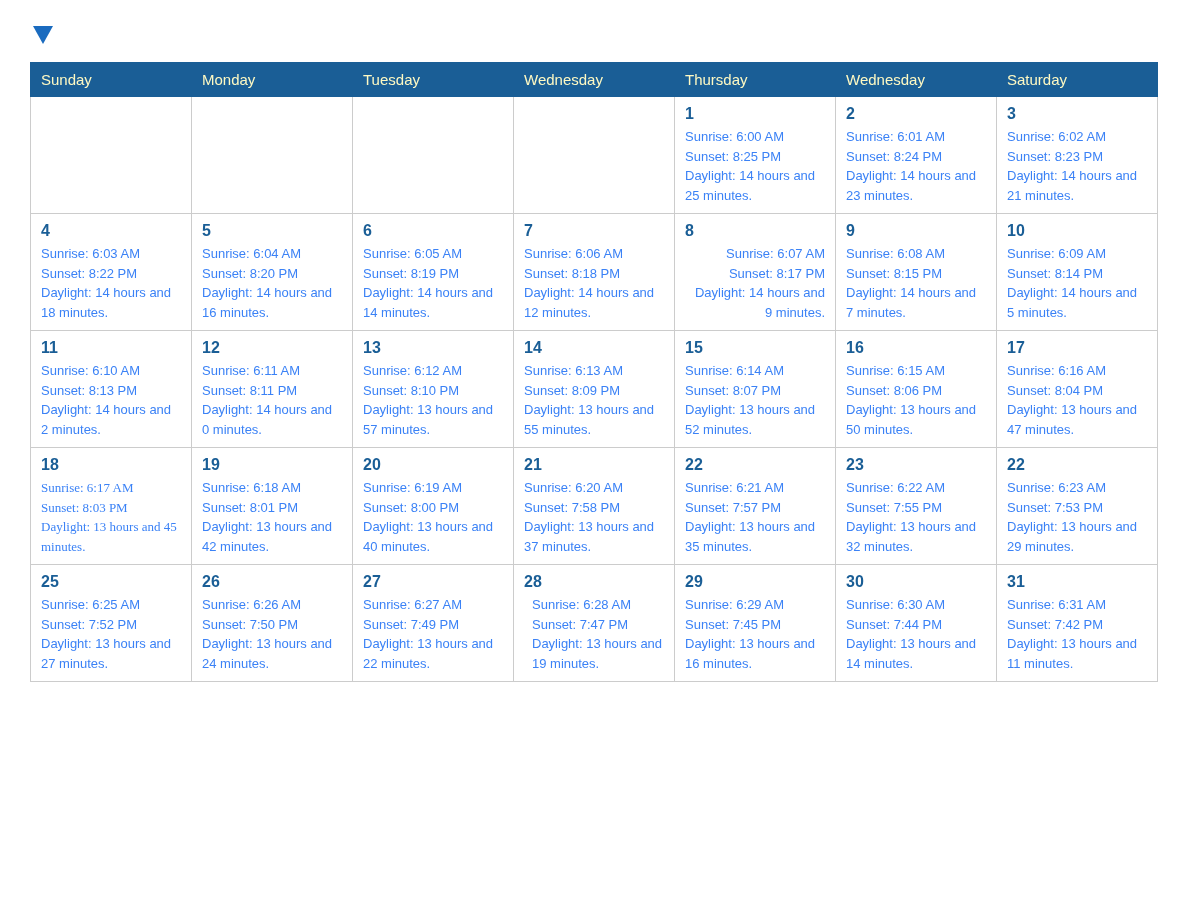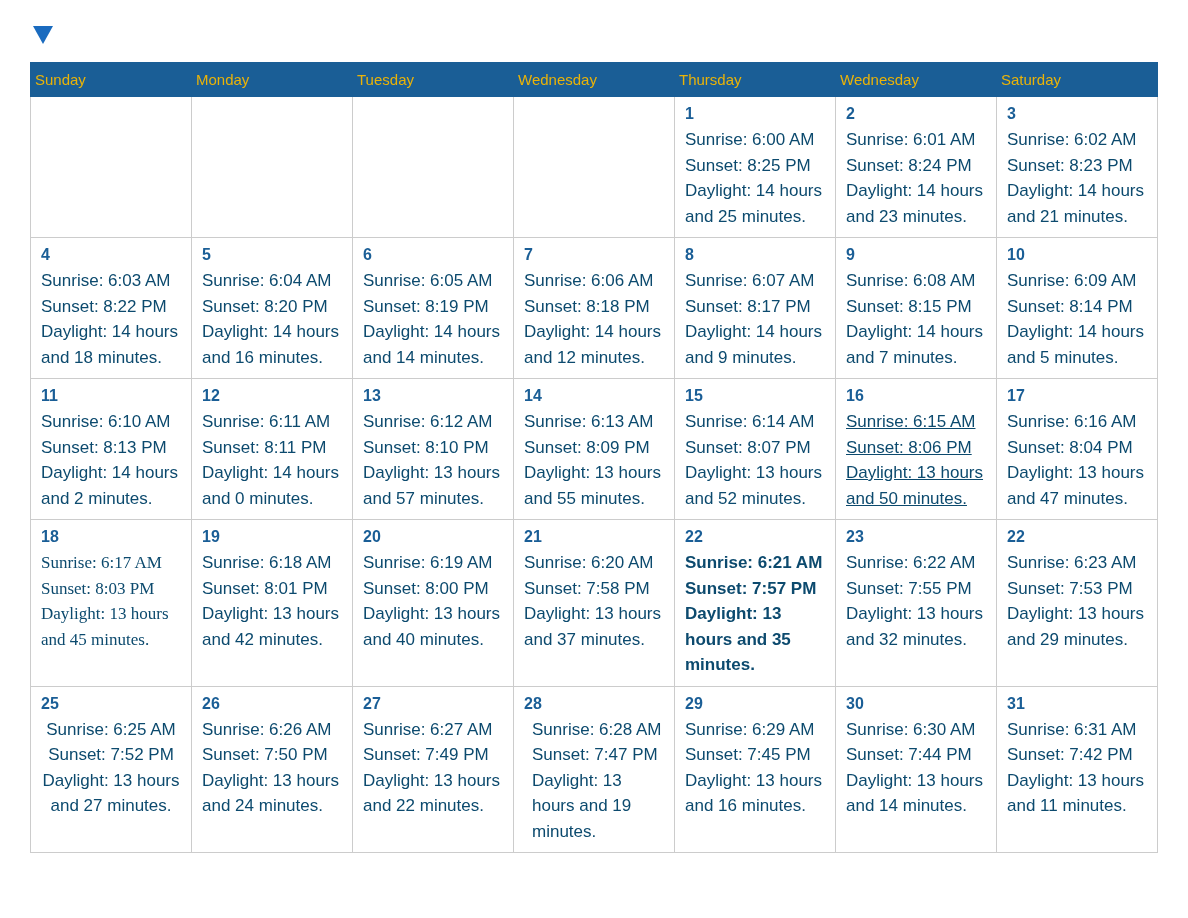--- a/index.html
+++ b/index.html
@@ -44,46 +44,46 @@
       color: #444;
       margin-top: 4px;
     }
     .calendar-table {
       width: 100%;
       border-collapse: collapse;
       table-layout: fixed;
     }
     .calendar-table thead tr th {
       background-color: #1a5e96;
-      color: #eab308;
+      color: #fef9c3;
       font-size: 15px;
       font-weight: normal;
-      padding: 8px 4px;
+      padding: 8px 10px;
       text-align: left;
       border: 1px solid #1a5e96;
     }
     .calendar-table tbody tr td {
       vertical-align: top;
       padding: 8px 10px;
       border: 1px solid #ccc;
       font-size: 12.5px;
       color: #333;
       height: 110px;
     }
     .day-number {
       font-size: 16px;
       font-weight: bold;
       color: #1a5e96;
       display: block;
       margin-bottom: 4px;
     }
     .day-info {
-      font-size: 17px;
+      font-size: 13px;
       line-height: 1.5;
-      color: #0c4a6e;
+      color: #3b82f6;
     }
     .empty-cell {
       background: #fff;
     }
     tbody tr td:first-child .day-number {
       color: #1a5e96;
     }
   </style>
 </head>
 <body>
@@ -166,21 +166,21 @@
 Daylight: 14 hours and 14 minutes.</div>
         </td>
         <td>
           <span class="day-number">7</span>
           <div class="day-info" style="white-space: pre-line;">Sunrise: 6:06 AM
 Sunset: 8:18 PM
 Daylight: 14 hours and 12 minutes.</div>
         </td>
         <td>
           <span class="day-number">8</span>
-          <div class="day-info" style="white-space: pre-line;">Sunrise: 6:07 AM
+          <div class="day-info" style="white-space: pre-line; text-align: right;">Sunrise: 6:07 AM
 Sunset: 8:17 PM
 Daylight: 14 hours and 9 minutes.</div>
         </td>
         <td>
           <span class="day-number">9</span>
           <div class="day-info" style="white-space: pre-line;">Sunrise: 6:08 AM
 Sunset: 8:15 PM
 Daylight: 14 hours and 7 minutes.</div>
         </td>
         <td>
@@ -216,21 +216,21 @@
 Daylight: 13 hours and 55 minutes.</div>
         </td>
         <td>
           <span class="day-number">15</span>
           <div class="day-info" style="white-space: pre-line;">Sunrise: 6:14 AM
 Sunset: 8:07 PM
 Daylight: 13 hours and 52 minutes.</div>
         </td>
         <td>
           <span class="day-number">16</span>
-          <div class="day-info" style="white-space: pre-line; text-decoration: underline;">Sunrise: 6:15 AM
+          <div class="day-info" style="white-space: pre-line;">Sunrise: 6:15 AM
 Sunset: 8:06 PM
 Daylight: 13 hours and 50 minutes.</div>
         </td>
         <td>
           <span class="day-number">17</span>
           <div class="day-info" style="white-space: pre-line;">Sunrise: 6:16 AM
 Sunset: 8:04 PM
 Daylight: 13 hours and 47 minutes.</div>
         </td>
       </tr>
@@ -254,41 +254,41 @@
 Daylight: 13 hours and 40 minutes.</div>
         </td>
         <td>
           <span class="day-number">21</span>
           <div class="day-info" style="white-space: pre-line;">Sunrise: 6:20 AM
 Sunset: 7:58 PM
 Daylight: 13 hours and 37 minutes.</div>
         </td>
         <td>
           <span class="day-number">22</span>
-          <div class="day-info" style="white-space: pre-line; font-weight: bold;">Sunrise: 6:21 AM
+          <div class="day-info" style="white-space: pre-line;">Sunrise: 6:21 AM
 Sunset: 7:57 PM
 Daylight: 13 hours and 35 minutes.</div>
         </td>
         <td>
           <span class="day-number">23</span>
           <div class="day-info" style="white-space: pre-line;">Sunrise: 6:22 AM
 Sunset: 7:55 PM
 Daylight: 13 hours and 32 minutes.</div>
         </td>
         <td>
           <span class="day-number">22</span>
           <div class="day-info" style="white-space: pre-line;">Sunrise: 6:23 AM
 Sunset: 7:53 PM
 Daylight: 13 hours and 29 minutes.</div>
         </td>
       </tr>
       <tr>
         <td>
           <span class="day-number">25</span>
-          <div class="day-info" style="white-space: pre-line; text-align: center;">Sunrise: 6:25 AM
+          <div class="day-info" style="white-space: pre-line;">Sunrise: 6:25 AM
 Sunset: 7:52 PM
 Daylight: 13 hours and 27 minutes.</div>
         </td>
         <td>
           <span class="day-number">26</span>
           <div class="day-info" style="white-space: pre-line;">Sunrise: 6:26 AM
 Sunset: 7:50 PM
 Daylight: 13 hours and 24 minutes.</div>
         </td>
         <td>

